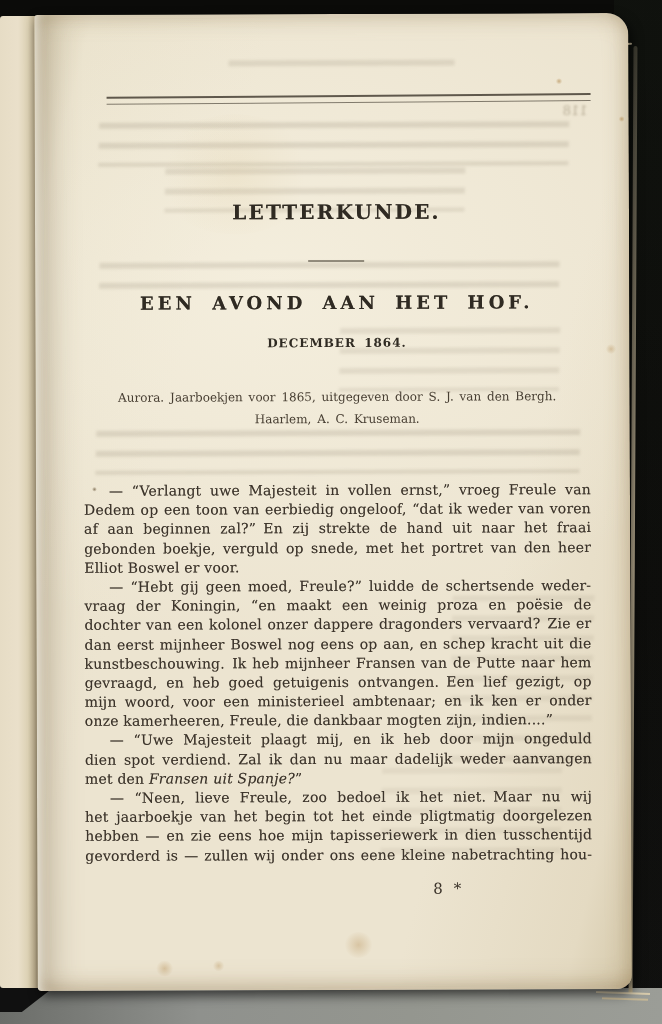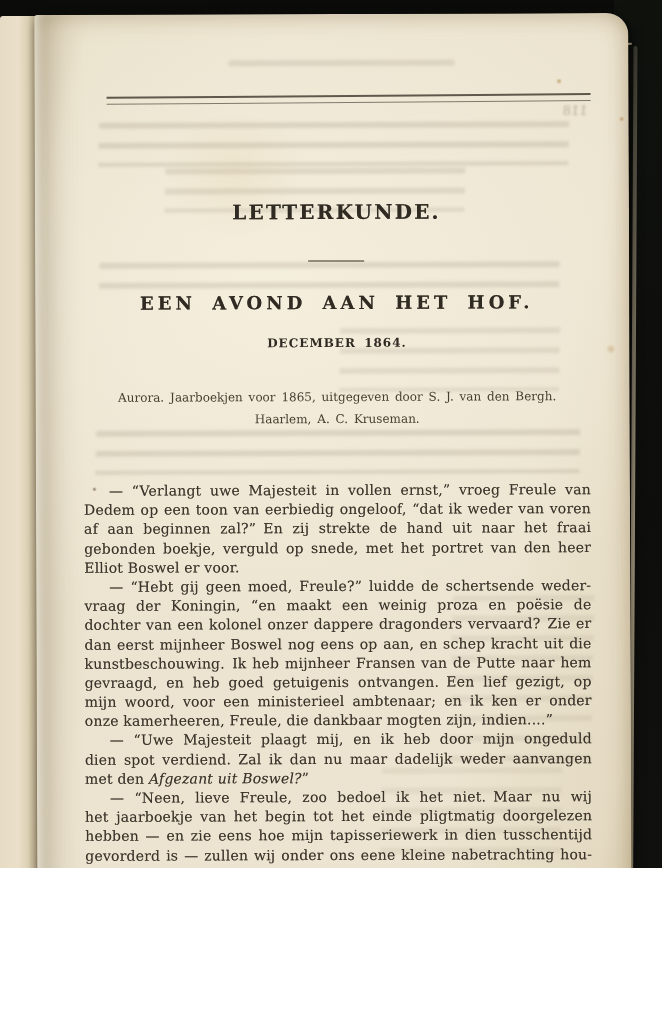--- a/index.html
+++ b/index.html
@@ -1,17 +1,17 @@
 <!DOCTYPE html>
 <html><head>
 <meta charset="utf-8">
 <style>
   html,body { margin:0; padding:0; }
   .scene {
-    position:relative; width:662px; height:868px; overflow:hidden;
+    position:relative; width:662px; height:1024px; overflow:hidden;
     background:
       linear-gradient(180deg, #0b0b09 0%, #0e0e0c 60%, #111110 100%);
     font-family: "DejaVu Serif", "Liberation Serif", serif;
   }
   .scene-right-tint {
     position:absolute; right:0; top:0; width:48px; height:100%;
     background: linear-gradient(180deg, rgba(24,30,22,.35), rgba(10,12,9,.1) 60%);
   }
   
   .table-surface {
@@ -203,21 +203,21 @@
         <div class="line first">— “Hebt gij geen moed, Freule?” luidde de schertsende weder-</div>
         <div class="line">vraag der Koningin, “en maakt een weinig proza en poësie de</div>
         <div class="line">dochter van een kolonel onzer dappere dragonders vervaard? Zie er</div>
         <div class="line">dan eerst mijnheer Boswel nog eens op aan, en schep kracht uit die</div>
         <div class="line">kunstbeschouwing. Ik heb mijnheer Fransen van de Putte naar hem</div>
         <div class="line">gevraagd, en heb goed getuigenis ontvangen. Een lief gezigt, op</div>
         <div class="line">mijn woord, voor een ministerieel ambtenaar; en ik ken er onder</div>
         <div class="line last">onze kamerheeren, Freule, die dankbaar mogten zijn, indien....”</div>
         <div class="line first">— “Uwe Majesteit plaagt mij, en ik heb door mijn ongeduld</div>
         <div class="line">dien spot verdiend. Zal ik dan nu maar dadelijk weder aanvangen</div>
-        <div class="line last"><span>met den </span><em>Afgezant uit Boswel?</em><span>”</span></div>
+        <div class="line last"><span>met den </span><em>Fransen uit Spanje?</em><span>”</span></div>
         <div class="line first">— “Neen, lieve Freule, zoo bedoel ik het niet. Maar nu wij</div>
         <div class="line">het jaarboekje van het begin tot het einde pligtmatig doorgelezen</div>
         <div class="line">hebben — en zie eens hoe mijn tapisseriewerk in dien tusschentijd</div>
         <div class="line">gevorderd is — zullen wij onder ons eene kleine nabetrachting hou-</div>
       </div>
 
     <div class="signature-mark">8 *</div>
   </div>
 </div>
 

